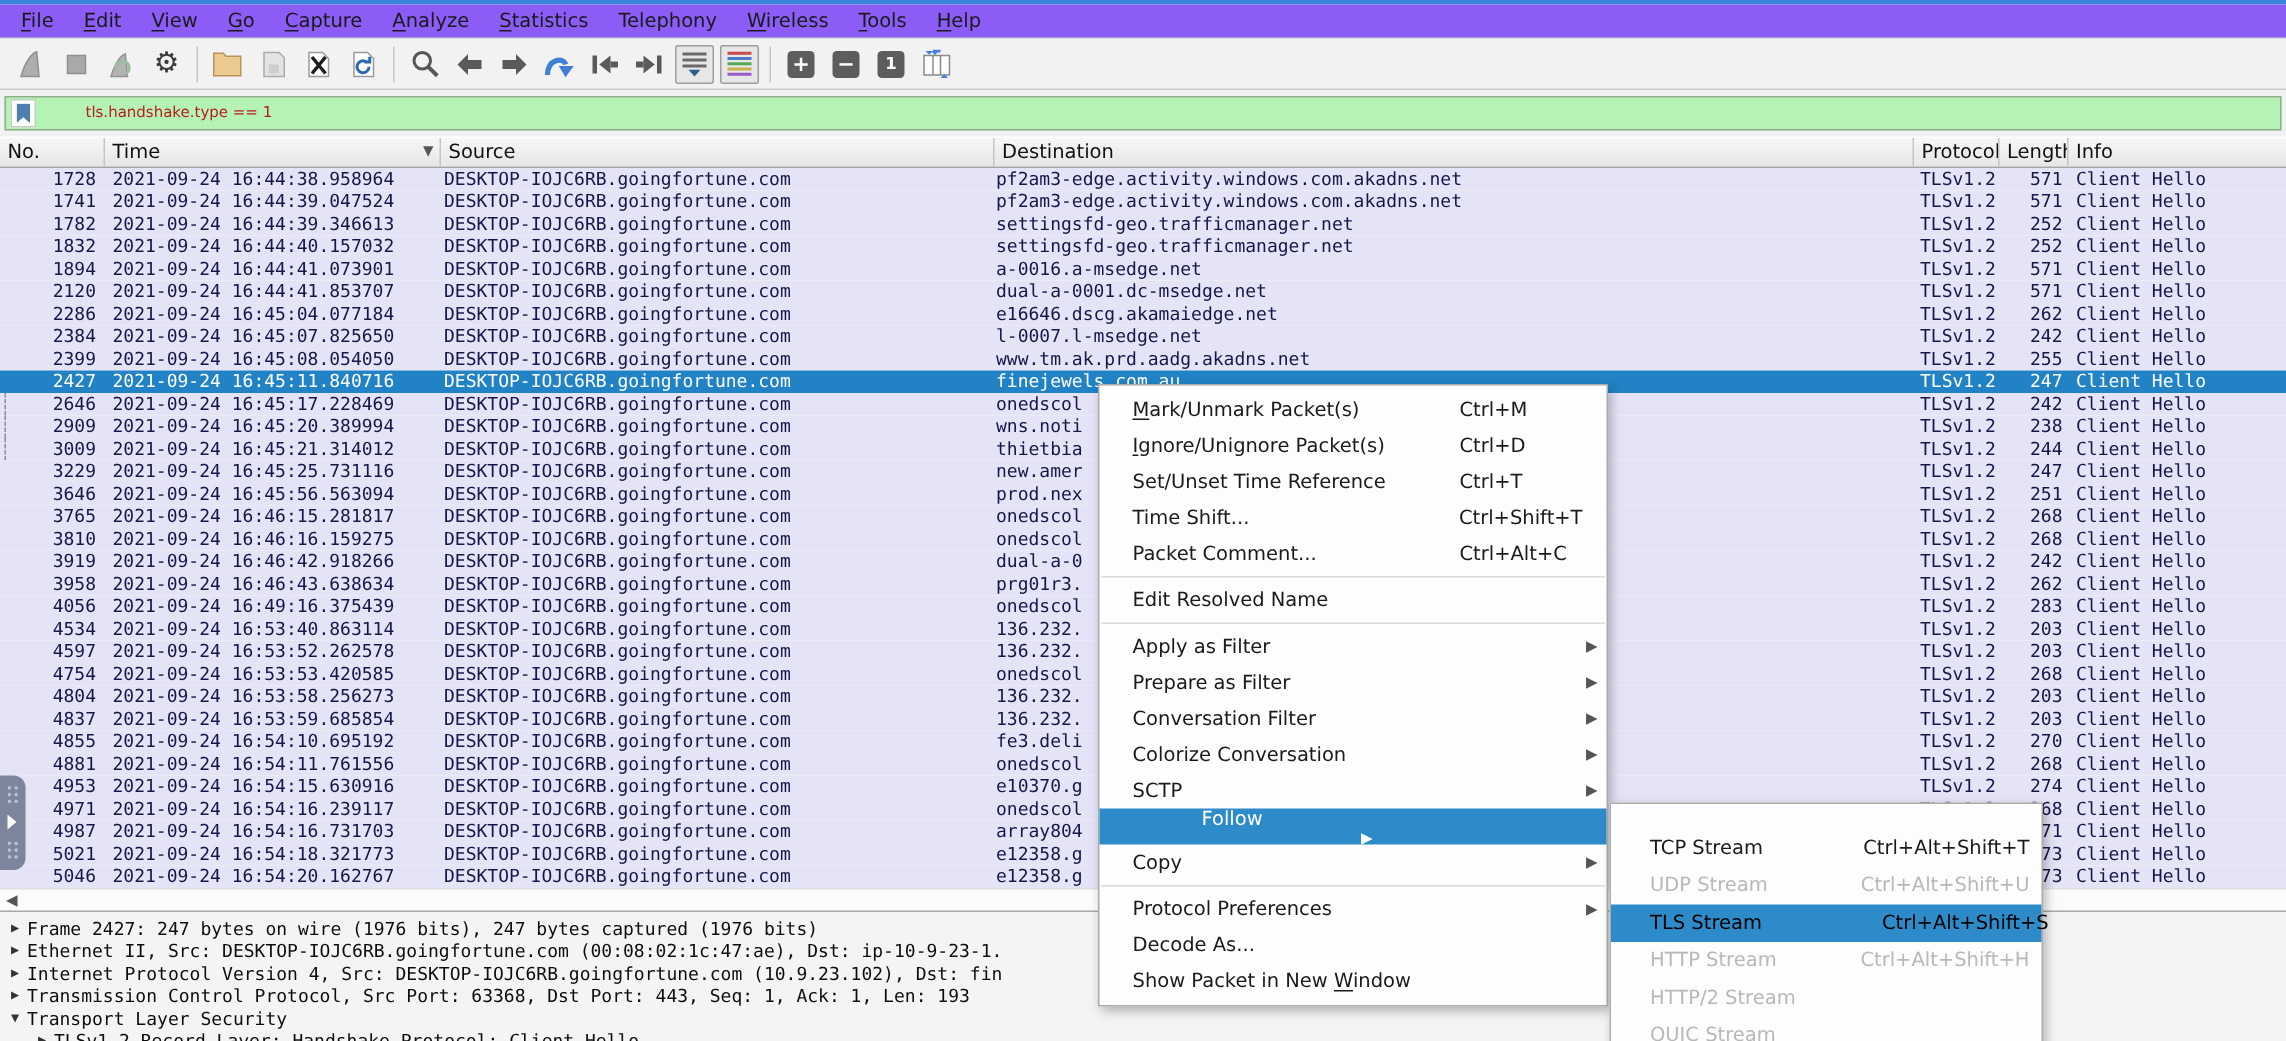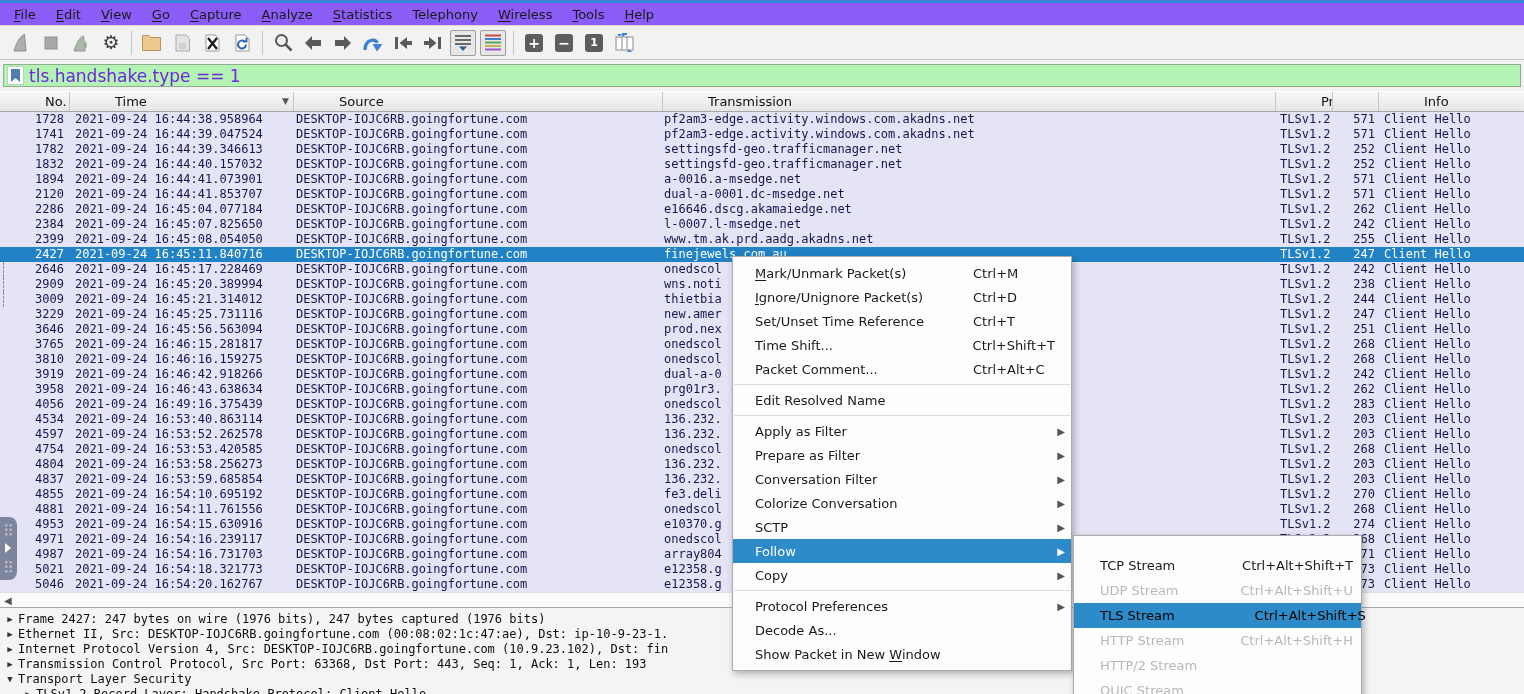--- a/index.html
+++ b/index.html
@@ -28,29 +28,29 @@
 
   
   .filterbar{position:absolute;left:0;top:60px;width:1524px;height:31px;background:#f1f1f1;
              padding:4px 3px;}
   .filter-input{width:100%;height:23px;background:#b4f3b4;border:1px solid #8fae8f;
                 display:flex;align-items:center;padding-left:3px;}
   .bookmark-wrap{width:17px;height:19px;background:#fdfdfd;border:1px solid #bcd4bc;
                  display:flex;align-items:center;justify-content:center;margin-right:5px;}
   .bookmark{width:9px;height:13px;background:#4e7fae;
             clip-path:polygon(0 0,100% 0,100% 100%,50% 70%,0 100%);}
-  .filter-text{font-size:17px;color:#6d28d9;}
+  .filter-text{font-size:10px;color:#b91c1c;margin-left:28px;}
 
   
   .list-header{position:absolute;left:0;top:92px;width:1524px;height:20px;
                background:linear-gradient(#f7f7f7,#e6e6e6);border-bottom:1px solid #a5a5a5;
                display:grid;grid-template-columns:70px 224px 369px 613px 57px 46px 1fr;
                font-size:13px;color:#111;}
   .hcell{border-right:1px solid #c5c5c5;display:flex;align-items:center;padding-left:5px;
-         position:relative;white-space:nowrap;overflow:hidden;margin-left:40px;}
+         position:relative;white-space:nowrap;overflow:hidden;}
   .hcell:last-child{border-right:none;}
   .sort-ind{position:absolute;right:4px;top:4px;font-size:9px;color:#555;}
 
   
   .rows{position:absolute;left:0;top:112px;width:1524px;height:480px;background:#ffffff;}
   .row{display:grid;grid-template-columns:70px 224px 369px 613px 57px 46px 1fr;height:15px;
        background:#e4e4f6;color:#16164a;font-family:"DejaVu Sans Mono","Liberation Mono",monospace;
        font-size:12px;line-height:15px;position:relative;}
   .row.selected{background:#2183c5;color:#ffffff;}
   .row.dash::before{content:"";position:absolute;left:3px;top:0;bottom:0;border-left:1px dashed #8a8a9a;}
@@ -87,21 +87,21 @@
       border-left:6px solid #ffffff;border-top:5px solid transparent;border-bottom:5px solid transparent;}
 
   
   .context-menu{position:absolute;left:732px;top:256px;width:340px;background:#fdfdfd;
                 border:1px solid #ababab;box-shadow:2px 3px 7px rgba(0,0,0,.28);z-index:10;
                 padding:4px 0;font-size:13px;color:#1a1a1a;}
   .cmi{height:24px;display:flex;align-items:center;padding:0 6px 0 22px;}
   .cmi .mi-label{width:218px;white-space:nowrap;}
   .cmi .mi-short{flex:1;text-align:left;white-space:nowrap;}
   .cmi .mi-arrow{width:10px;font-size:10px;color:#555;text-align:right;}
-  .cmi.highlight{background:#2e8bc9;color:#ffffff;}
+  .cmi.highlight{background:#2e8bc9;color:#ffffff;flex-direction:column;}
   .cmi.highlight .mi-arrow{color:#ffffff;}
   .cmi u{text-decoration:underline;text-underline-offset:2px;}
   .csep{height:1px;background:#dcdcdc;margin:3px 1px;}
 
   
   .submenu{position:absolute;left:1073px;top:535px;width:289px;background:#fdfdfd;
            border:1px solid #ababab;box-shadow:2px 3px 7px rgba(0,0,0,.28);z-index:11;
            padding:17px 0;font-size:13px;color:#1a1a1a;}
   .smi{height:25px;display:flex;align-items:center;padding:0 8px 0 26px;}
   .smi .smi-label{width:134px;white-space:nowrap;}
@@ -268,21 +268,21 @@
         <span>No.</span>
       </div>
     <div class="hcell">
         <span>Time</span>
       <span class="sort-ind">▼</span>
       </div>
     <div class="hcell">
         <span>Source</span>
       </div>
     <div class="hcell">
-        <span>Transmission</span>
+        <span>Destination</span>
       </div>
     <div class="hcell">
         <span>Protocol</span>
       </div>
     <div class="hcell">
         <span>Length</span>
       </div>
     <div class="hcell">
         <span>Info</span>
       </div>

